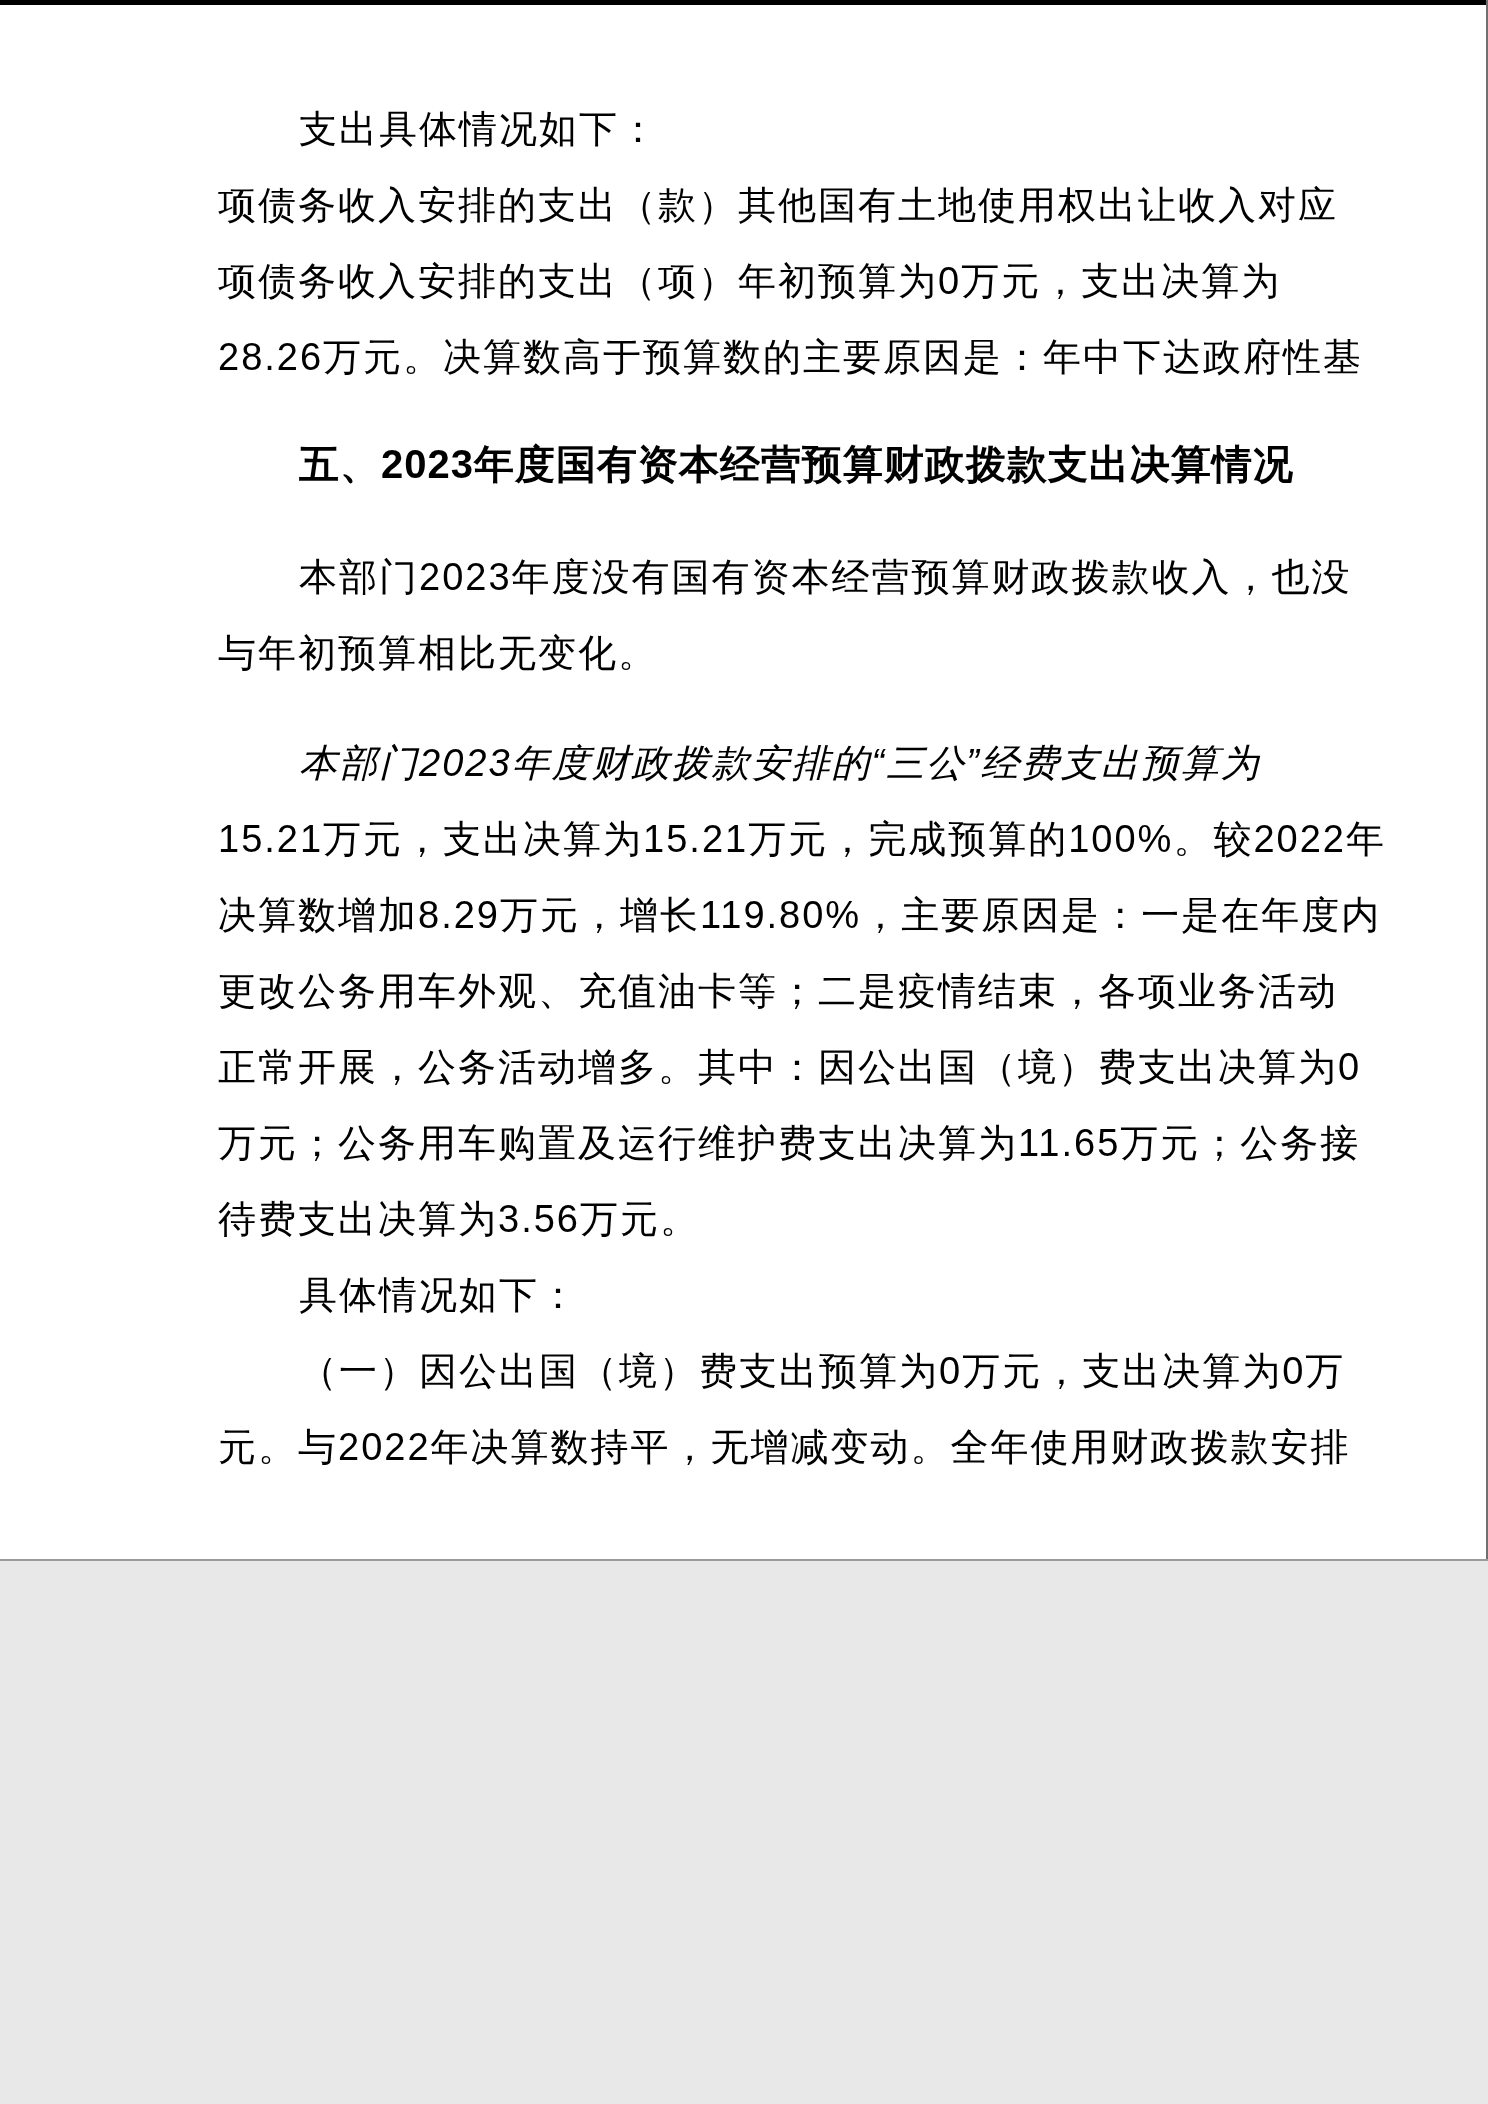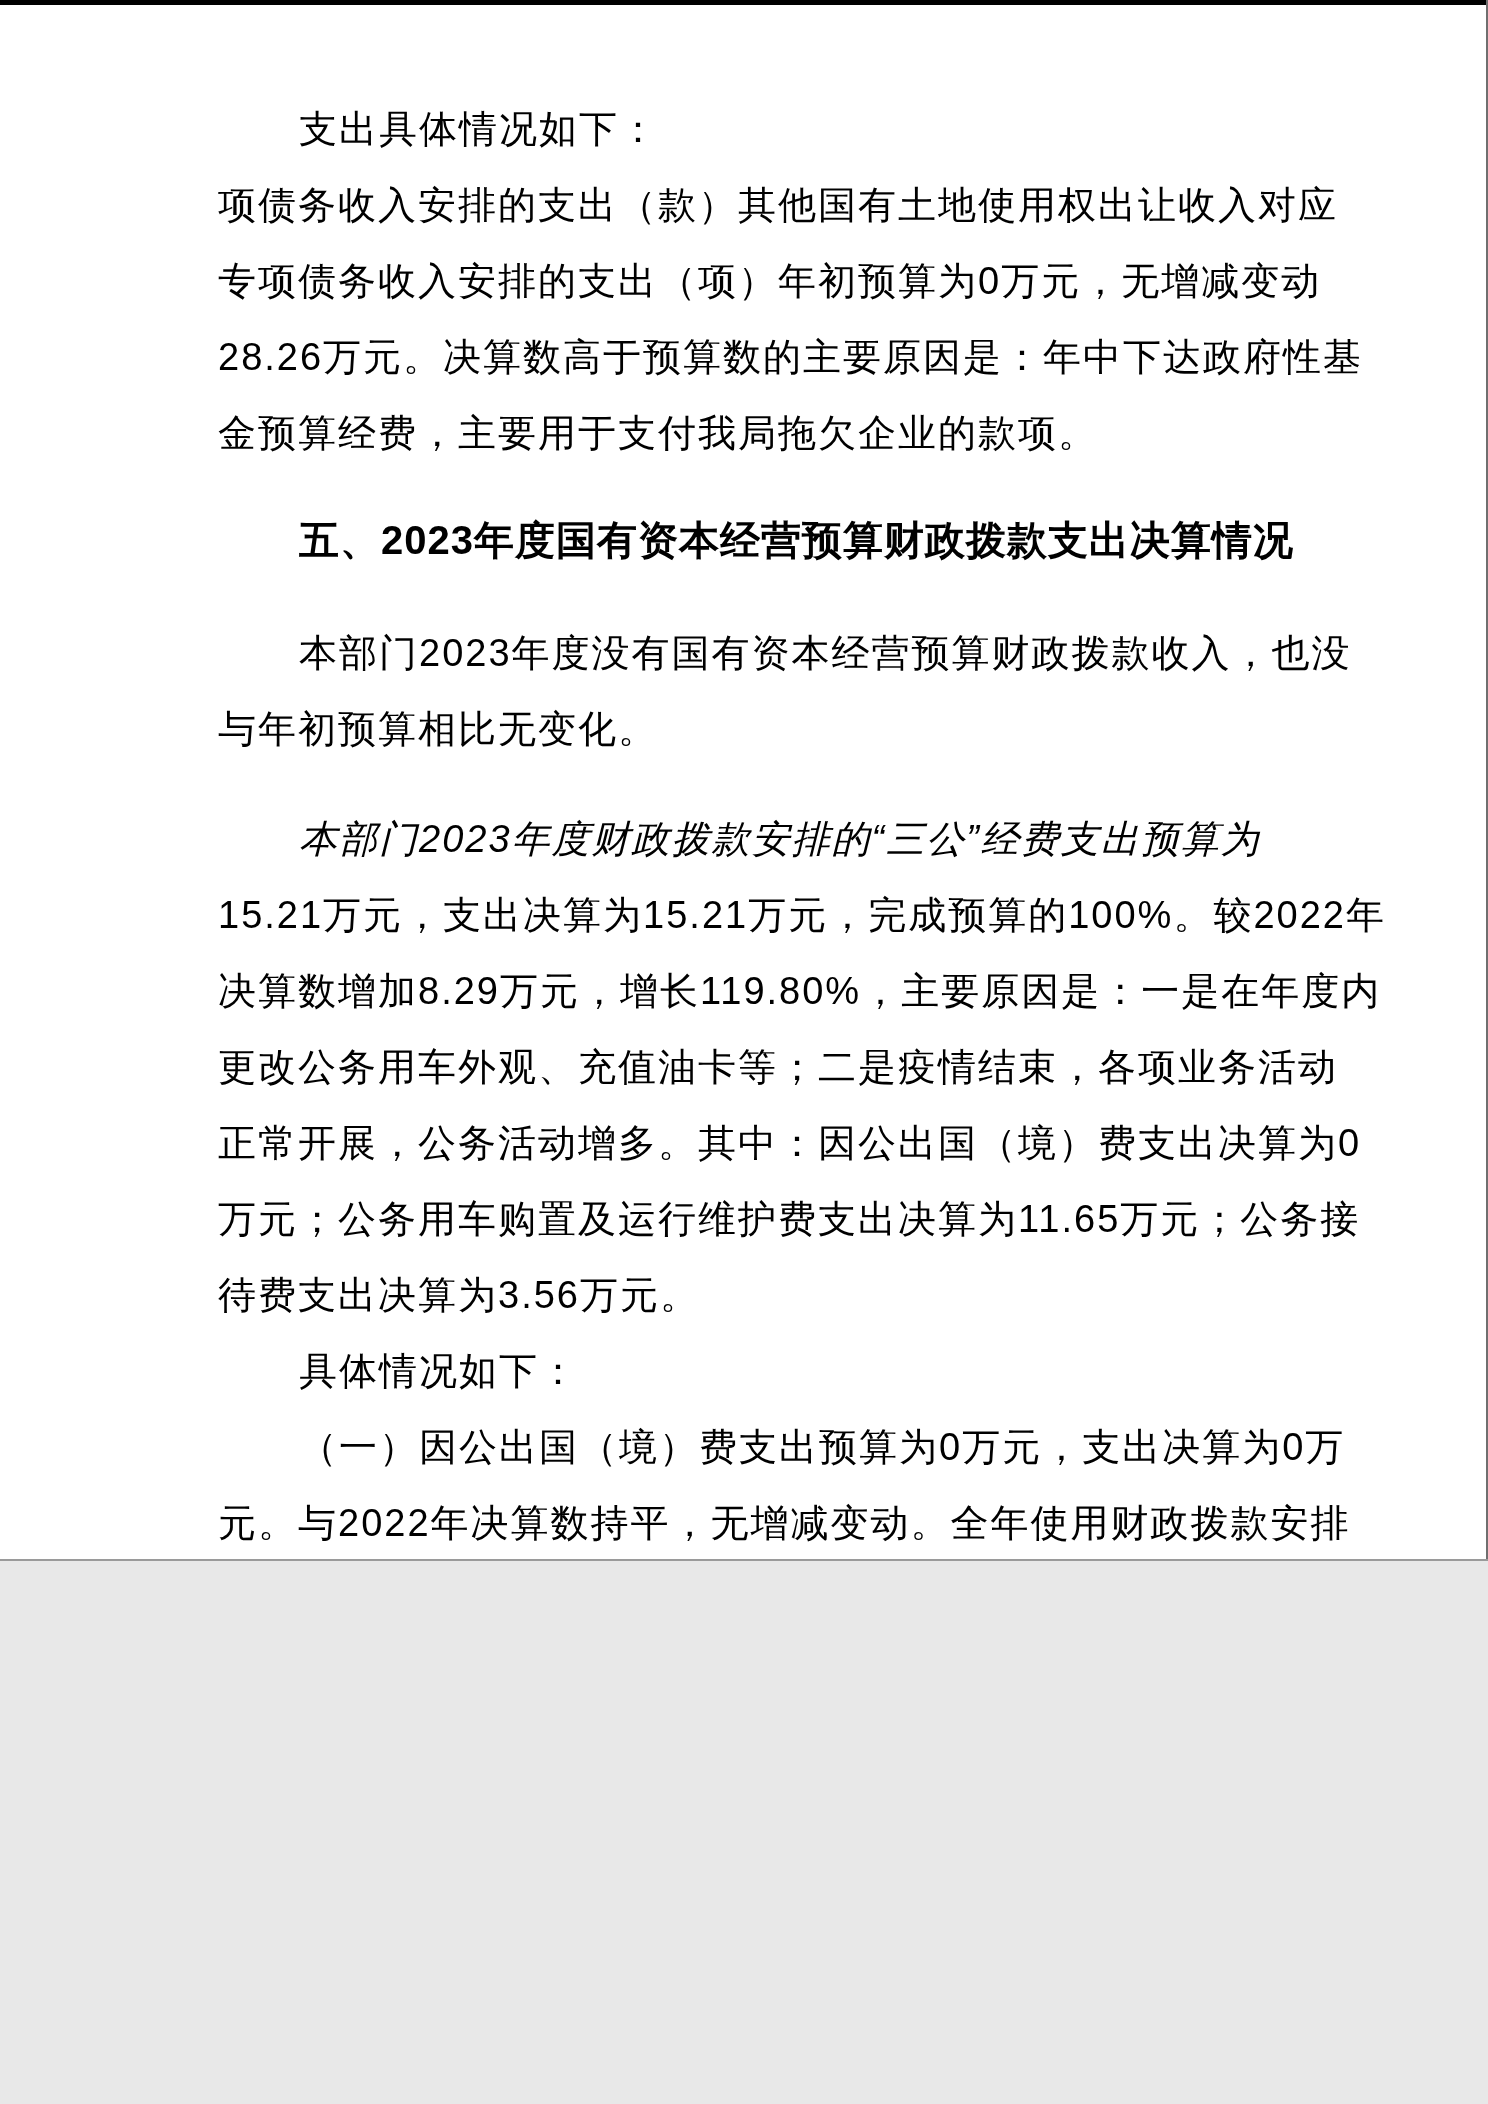--- a/index.html
+++ b/index.html
@@ -59,23 +59,22 @@
 <div class="page">
   <div class="edge-top"></div>
   <div class="edge-right"></div>
   <div class="edge-bottom"></div>
 
   <div class="content">
 
     <div class="line indent mt-intro">支出具体情况如下：</div>
 
     <div class="line">项债务收入安排的支出（款）其他国有土地使用权出让收入对应</div>
-    <div class="line">专项债务收入安排的支出（项）年初预算为0万元，无增减变动</div>
+    <div class="line">项债务收入安排的支出（项）年初预算为0万元，支出决算为</div>
     <div class="line">28.26万元。决算数高于预算数的主要原因是：年中下达政府性基</div>
-    <div class="line">金预算经费，主要用于支付我局拖欠企业的款项。</div>
 
     <div class="line indent heading mt-h5">五、2023年度国有资本经营预算财政拨款支出决算情况</div>
 
     <div class="line indent mt-p2">本部门2023年度没有国有资本经营预算财政拨款收入，也没</div>
     <div class="line">与年初预算相比无变化。</div>
 
 
     <div class="line indent mt-p3">本部门2023年度财政拨款安排的“三公”经费支出预算为</div>
     <div class="line">15.21万元，支出决算为15.21万元，完成预算的100%。较2022年</div>
     <div class="line">决算数增加8.29万元，增长119.80%，主要原因是：一是在年度内</div>

